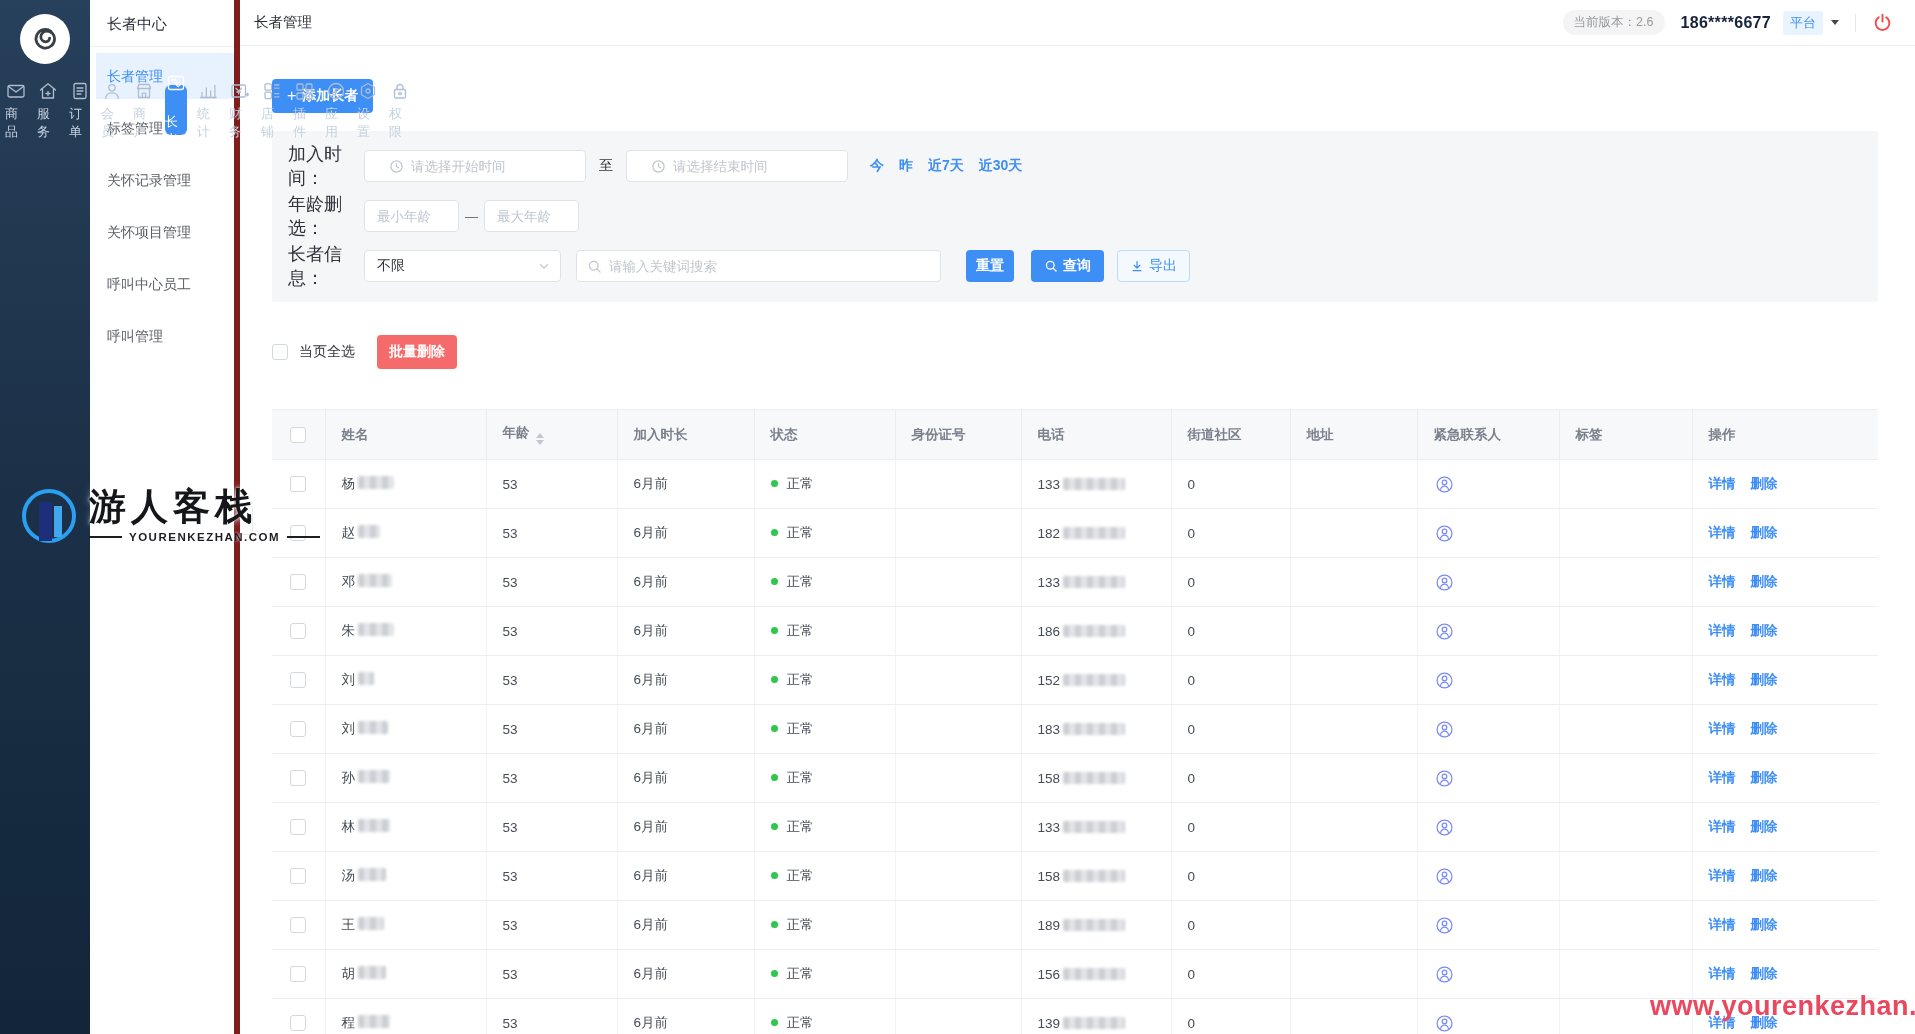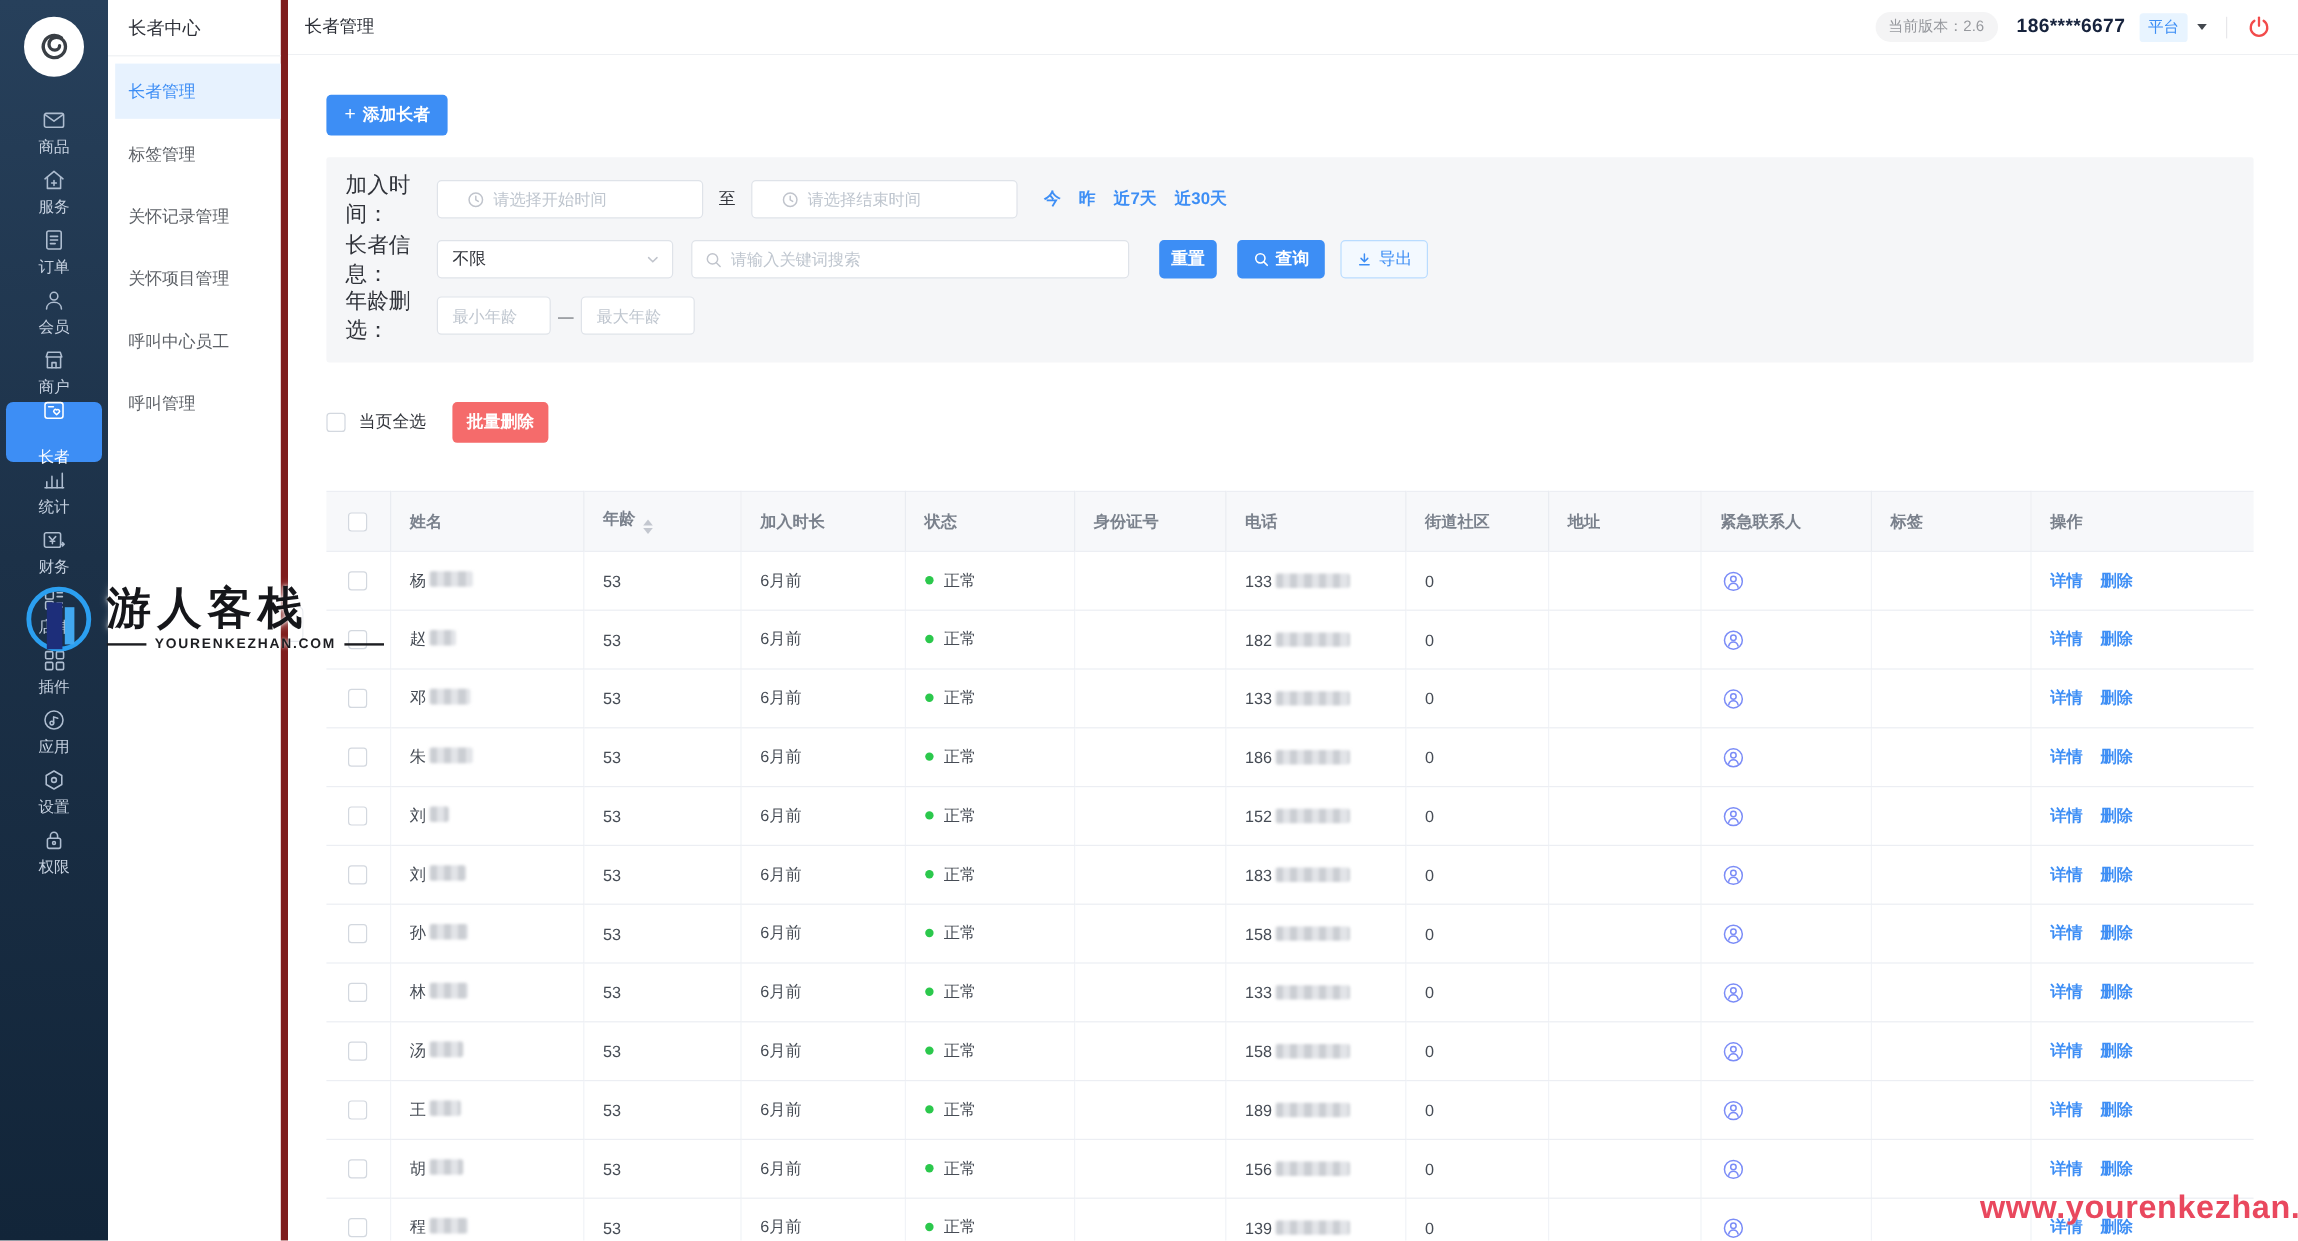--- a/index.html
+++ b/index.html
@@ -3,21 +3,21 @@
 <meta charset="utf-8">
 <style>
   * { margin:0; padding:0; box-sizing:border-box; }
   html,body { width:1915px; height:1034px; overflow:hidden; }
   body { font-family:"Liberation Sans","DejaVu Sans",sans-serif; background:#fff; }
   .app { position:relative; width:1915px; height:1034px; display:flex; overflow:hidden; background:#fff; }
 
   
   .rail { width:90px; flex:0 0 90px; height:100%; background:linear-gradient(180deg,#27405b 0%,#1c3148 45%,#122539 100%); display:flex; flex-direction:column; align-items:center; z-index:5; }
   .logo { width:50px; height:50px; margin-top:14px; border-radius:50%; background:#fff; display:flex; align-items:center; justify-content:center; }
-  .rail-nav { margin-top:21px; width:100%; display:flex; flex-direction:column; }
+  .rail-nav { margin-top:21px; width:100%; display:flex; flex-direction:row; }
   .rail-item { height:50px; margin:0 5px; border-radius:6px; display:flex; flex-direction:column; align-items:center; justify-content:center; color:#b9c7d8; cursor:pointer; }
   .rail-item .rail-label { font-size:13px; margin-top:3px; color:#c6d1e0; }
   .rail-item.active { background:#3d8ef5;gap:16px; }
   .rail-item.active .rail-label { color:#fff; }
   .rail-item.active .rail-icon { color:#fff; }
   .rail-icon { width:22px; height:22px; color:#aebdd0; display:flex; }
   .rail-icon svg { width:22px; height:22px; }
 
   
   .submenu { width:150px; flex:0 0 150px; height:100%; background:#fff; border-right:6px solid #7f1d1d; z-index:4; }
@@ -307,20 +307,31 @@
                 </svg>
             </span>
             <input placeholder="请选择结束时间" style="">
           </div>
           <div class="quick-links" id="quick-links">
               <span class="quick-link">今</span>
               <span class="quick-link">昨</span>
               <span class="quick-link">近7天</span>
               <span class="quick-link">近30天</span>
             </div>
+        </div>
+
+        <div class="f-row">
+          <span class="f-label">年龄删选：</span>
+          <div class="ctl age-input">
+            <input placeholder="最小年龄" style="">
+          </div>
+          <span class="age-dash">—</span>
+          <div class="ctl age-input">
+            <input placeholder="最大年龄" style="">
+          </div>
         </div>
 
         <div class="f-row" style="margin-bottom:15px">
           <span class="f-label">长者信息：</span>
           <div class="ctl select-ctl">
             <span class="select-value">不限</span>
             <span class="chev">
               <svg width="14" height="14" viewBox="0 0 16 16" fill="none" stroke="currentColor" stroke-width="1.4" stroke-linecap="round">
                   <path d="M4 6.5 L8 10.5 L12 6.5"></path>
                 </svg>
@@ -348,31 +359,20 @@
           <button class="btn btn-export">
             <span class="ico">
               <svg width="14" height="14" viewBox="0 0 16 16" fill="none" stroke="currentColor" stroke-width="1.4" stroke-linecap="round" stroke-linejoin="round">
                   <path d="M8 3 v7 M4.8 7.2 L8 10.4 L11.2 7.2"></path>
                   <path d="M3.5 13.2 h9"></path>
                 </svg>
             </span>
             <span>导出</span>
           </button>
         </div>
-
-        <div class="f-row">
-          <span class="f-label">年龄删选：</span>
-          <div class="ctl age-input">
-            <input placeholder="最小年龄" style="">
-          </div>
-          <span class="age-dash">—</span>
-          <div class="ctl age-input">
-            <input placeholder="最大年龄" style="">
-          </div>
-        </div>
       </div>
 
       <div class="batch-row">
         <span class="checkbox"></span>
         <span class="batch-label">当页全选</span>
         <button class="btn btn-danger">批量删除</button>
       </div>
 
       <div class="table-wrap">
         <table id="data-table">

